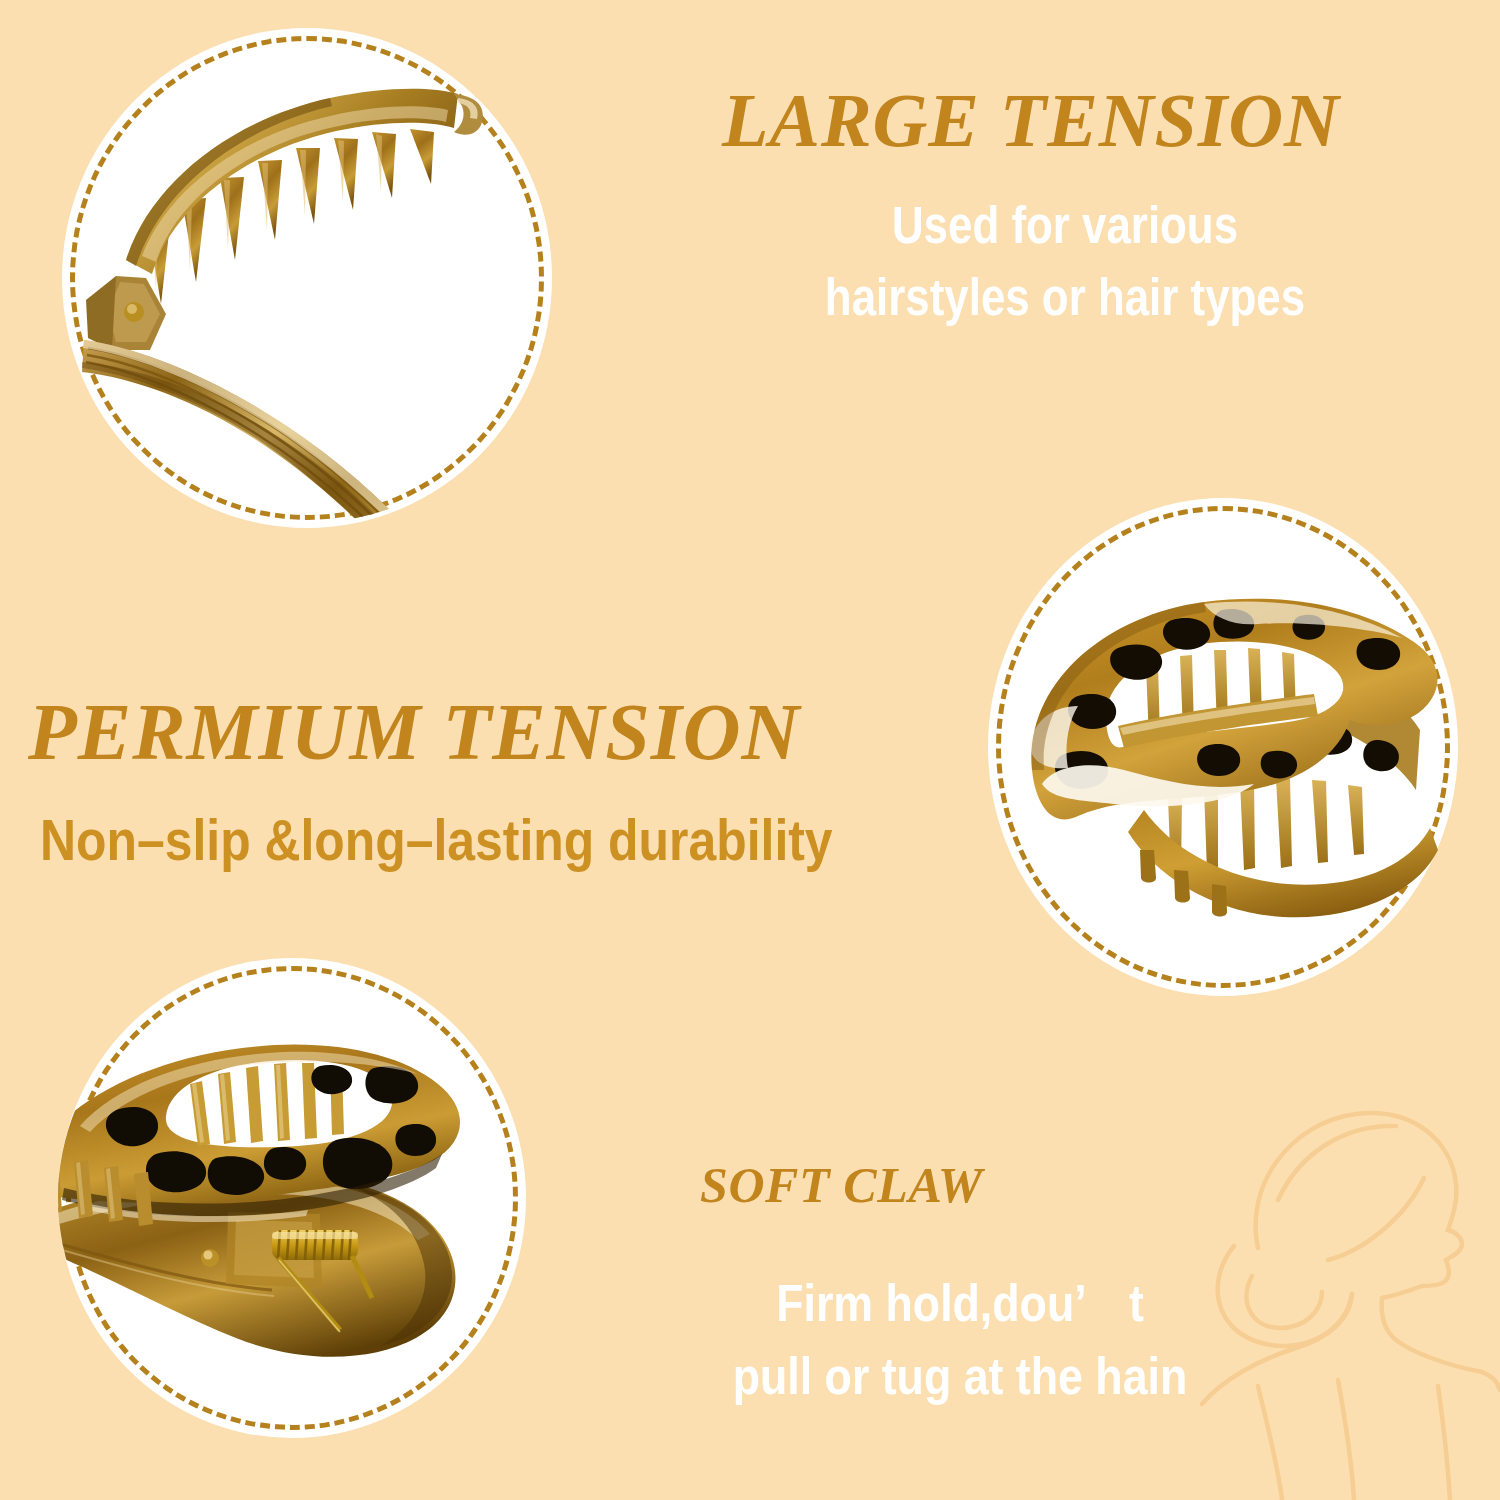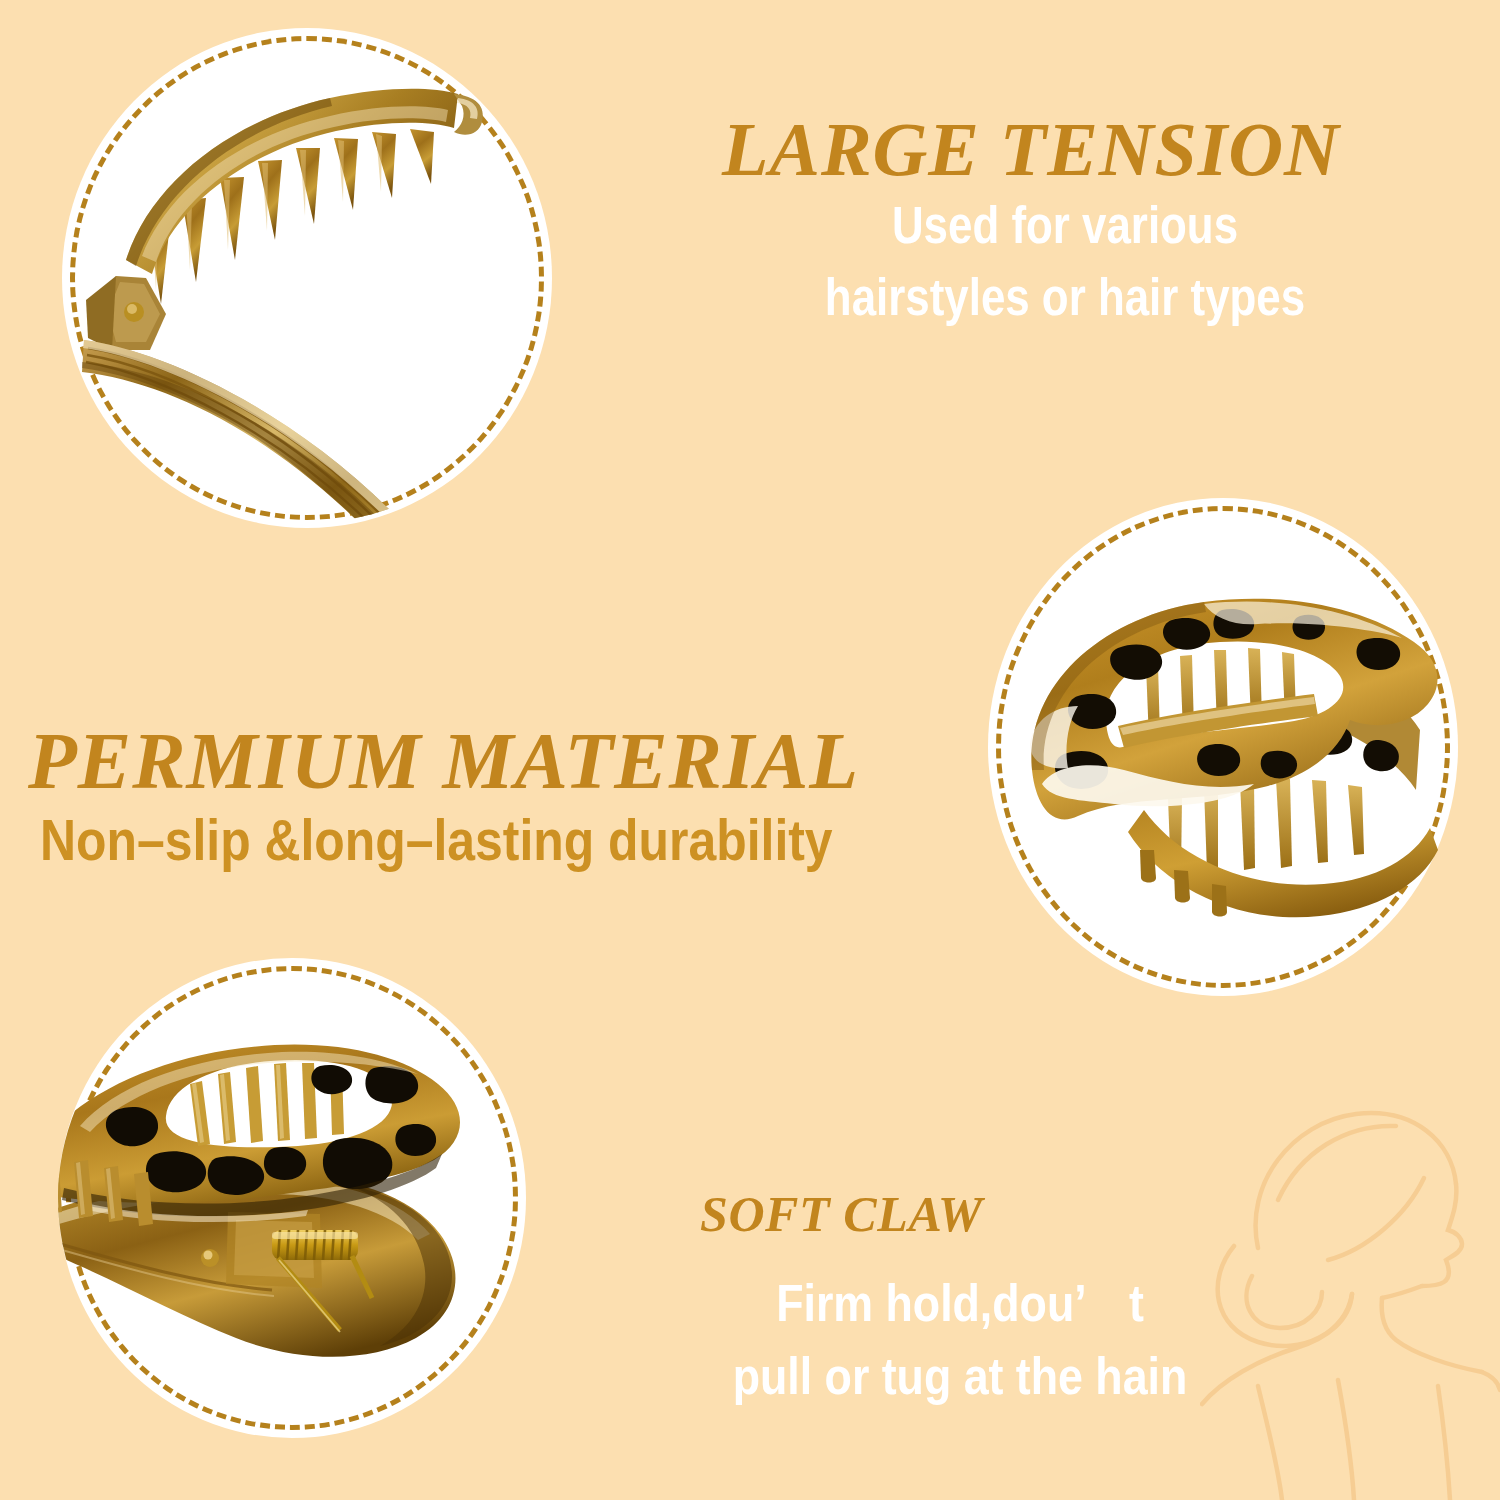--- a/index.html
+++ b/index.html
@@ -48,21 +48,20 @@
   
   .headline {
     position: absolute;
     font-family: "Liberation Serif", "DejaVu Serif", serif;
     font-style: italic;
     font-weight: bold;
     color: #c2851e;
     letter-spacing: 0.012em;
     white-space: nowrap;
     line-height: 1;
-    margin-top: 29px;
   }
   .subcopy {
     position: absolute;
     font-family: "Liberation Sans Narrow", "Liberation Sans", sans-serif;
     font-weight: bold;
     line-height: 1.28;
     white-space: nowrap;
     transform: scaleX(0.86);
   }
   .subcopy.white { color: #ffffff; }
@@ -317,21 +316,21 @@
 
         <g fill="#9c7118">
           <path d="M172 352 L186 352 L188 380 C188 386 174 386 173 380 Z"></path>
           <path d="M206 372 L220 373 L222 400 C222 406 208 406 207 400 Z"></path>
           <path d="M244 386 L258 388 L259 414 C259 420 245 420 244 414 Z"></path>
         </g>
       </g>
     </svg>
   </div>
 
-  <div class="headline" style="left:28px; top:692px; font-size:80px;">PERMIUM MATERIAL</div>
+  <div class="headline" style="left:28px; top:692px; font-size:80px;">PERMIUM TENSION</div>
   <div class="subcopy brown left" style="left:40px; top:803px; font-size:58px;">Non–slip &amp;long–lasting durability</div>
 
   <div class="photo-circle" style="left:58px; top:958px; width:468px; height:480px;">
     <div class="dash-ring" style="left:8px; top:8px; right:8px; bottom:8px;"></div>
   </div>
   <div class="photo-clip" style="left:20px; top:958px; width:520px; height:490px;">
     <svg viewBox="0 0 520 490" width="520" height="490" xmlns="http://www.w3.org/2000/svg">
       <defs>
         <clipPath id="clipBL">
           <circle cx="272" cy="240" r="234"></circle>

